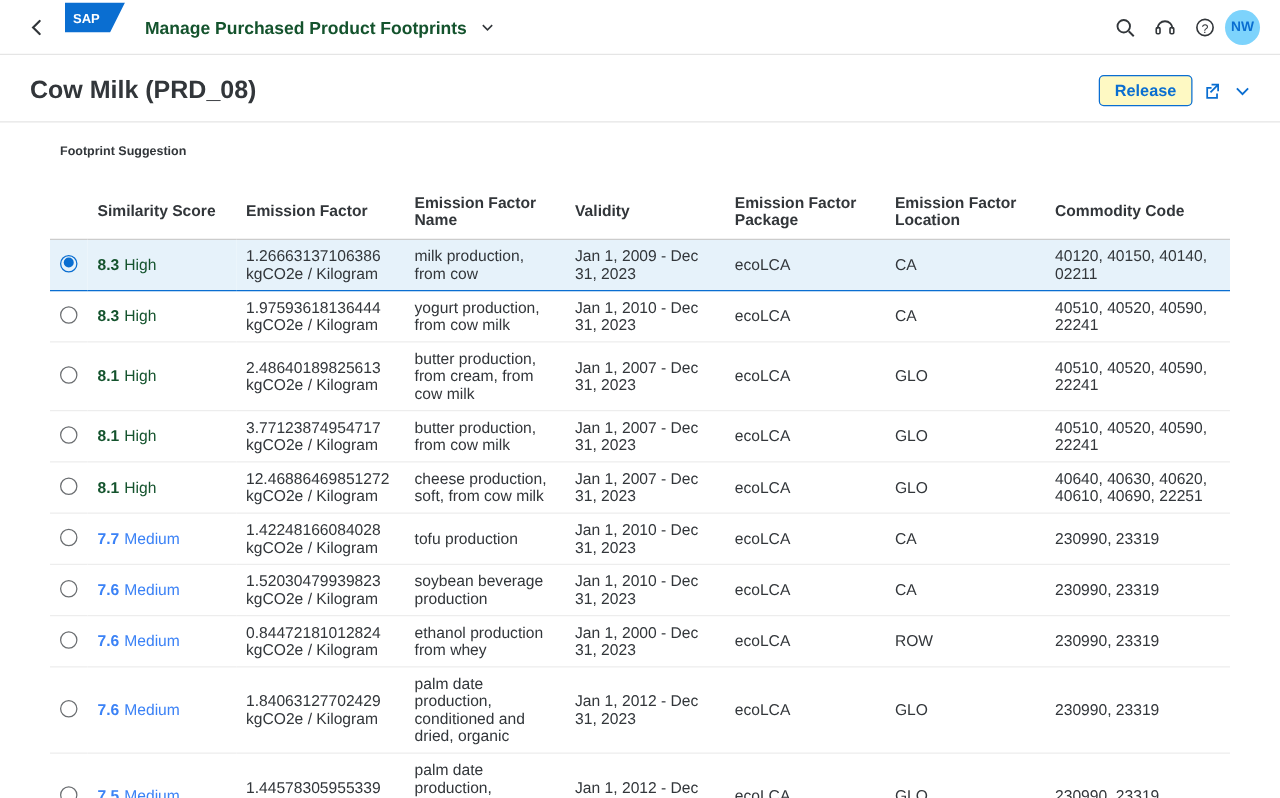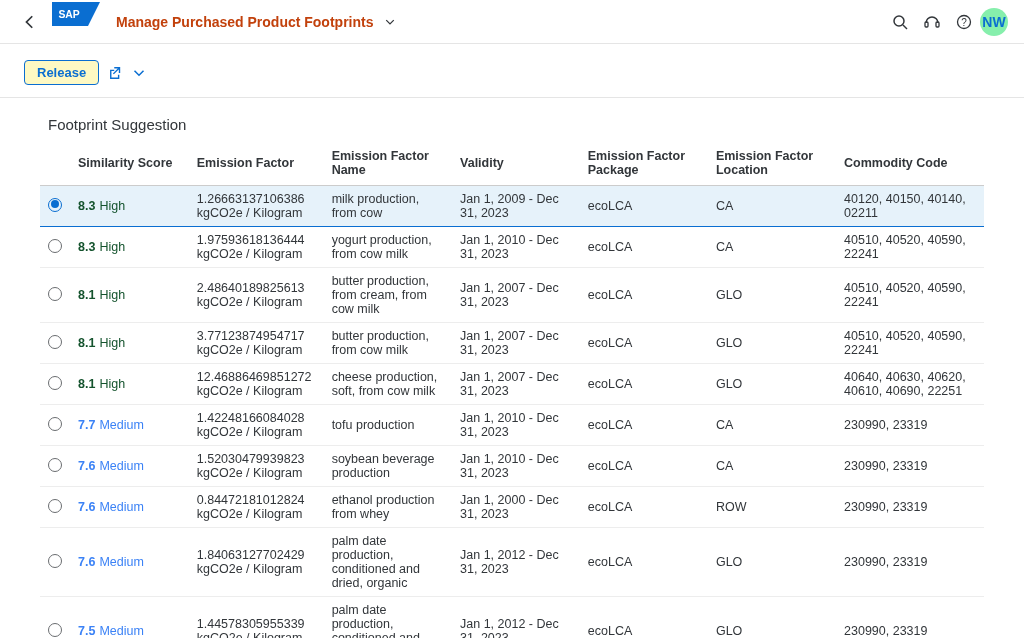--- a/index.html
+++ b/index.html
@@ -2,35 +2,35 @@
 <html><head>
 <meta charset="utf-8">
 <style>
   * { box-sizing: border-box; margin: 0; padding: 0; }
   body { font-family: "72", Arial, Helvetica, sans-serif; font-size: 13px; color: #32363a; background: #fff; }
   
   
   .shell-header { display: flex; align-items: center; height: 44px; padding: 0 16px; border-bottom: 1px solid #e5e5e5; }
   .shell-header .back-icon { width: 28px; display:flex; align-items:center; justify-content:center; cursor:pointer; color:#32363a; }
   .shell-header .logo { width: 48px; height: 40px; margin: 0 8px; }
-  .shell-header .app-title { font-size: 14px; font-weight: 700; color: #c2410c; margin-left: 8px; display:flex; align-items:center; gap:12px; }
+  .shell-header .app-title { font-size: 14px; font-weight: 700; color: #14532d; margin-left: 8px; display:flex; align-items:center; gap:12px; }
   .shell-header .spacer { flex: 1; }
   .shell-header .hicon { width: 32px; height: 32px; display:flex; align-items:center; justify-content:center; color:#32363a; cursor:pointer; }
-  .shell-header .avatar { width: 28px; height: 28px; border-radius: 50%; background:#86efac; color:#0a6ed1; font-size:14px; font-weight:600; display:flex; align-items:center; justify-content:center;text-align:right; }
+  .shell-header .avatar { width: 28px; height: 28px; border-radius: 50%; background:#7dd3fc; color:#0a6ed1; font-size:11px; font-weight:600; display:flex; align-items:center; justify-content:center;text-align:right; }
   
   
   .object-header { display:flex; align-items:center; padding: 16px 24px 12px 24px; border-bottom: 1px solid #e5e5e5; }
   .object-header h1 { font-size: 20px; font-weight: 800; color:#32363a; flex:1; }
   .btn-emph { border: 1px solid #0a6ed1; color:#0a6ed1; background:#fef9c3; padding: 4px 12px; border-radius: 4px; font-size: 13px; font-weight:600; cursor:pointer; }
   .hdr-actions { display:flex; gap:10px; align-items:center; color:#0a6ed1; }
   .hdr-actions .icobtn { cursor:pointer; display:flex; align-items:center; }
   
   
   .content { padding: 12px 40px 24px 40px; }
-  .section-title { font-size: 15px; font-weight: 400; color:#32363a; margin: 6px 8px 8px 8px; }
+  .section-title { font-size: 10px; font-weight: 700; color:#32363a; margin: 6px 8px 20px 8px; }
   
   
   table.fp { width: 100%; border-collapse: collapse; font-size: 12.5px; }
   table.fp th { text-align: left; font-weight: 700; color:#32363a; padding: 8px 8px; border-bottom: 1px solid #ccc; }
   table.fp td { padding: 6px 8px; border-bottom: 1px solid #ededed; vertical-align: middle; color:#32363a; }
   table.fp tr.selected { background: #e6f2fa; }
   table.fp tr.selected td { border-bottom: 1px solid #0a6ed1; border-top: 1px solid #0a6ed1; }
   .radio { width:14px; height:14px; border-radius:50%; border:1.5px solid #6a6d70; display:inline-block; position:relative; }
   .radio.sel { border-color:#0a6ed1; }
   .radio.sel::after { content:""; width:8px; height:8px; background:#0a6ed1; border-radius:50%; position:absolute; top:1.5px; left:1.5px; }
@@ -88,20 +88,21 @@
   <div class="hicon">
     <svg width="16" height="16" viewBox="0 0 16 16">
         <circle cx="8" cy="8" r="6.5" stroke="#32363a" stroke-width="1.3" fill="none"></circle>
         <text x="8" y="12" text-anchor="middle" font-size="10" fill="#32363a">?</text>
       </svg>
   </div>
   <div class="avatar">NW</div>
 </div>
 
 <div class="object-header">
+  <h1>Cow Milk (PRD_08)</h1>
   <div class="hdr-actions">
     <button class="btn-emph">Release</button>
     <div class="icobtn">
       <svg width="14" height="14" viewBox="0 0 16 16">
           <path d="M6 2 L12 2 L12 8 M12 2 L5 9" stroke="#0a6ed1" stroke-width="1.6" fill="none"></path>
           <path d="M11 10 L11 14 L2 14 L2 5 L6 5" stroke="#0a6ed1" stroke-width="1.6" fill="none"></path>
         </svg>
     </div>
     <div class="icobtn">
       <svg width="12" height="12" viewBox="0 0 16 16">

